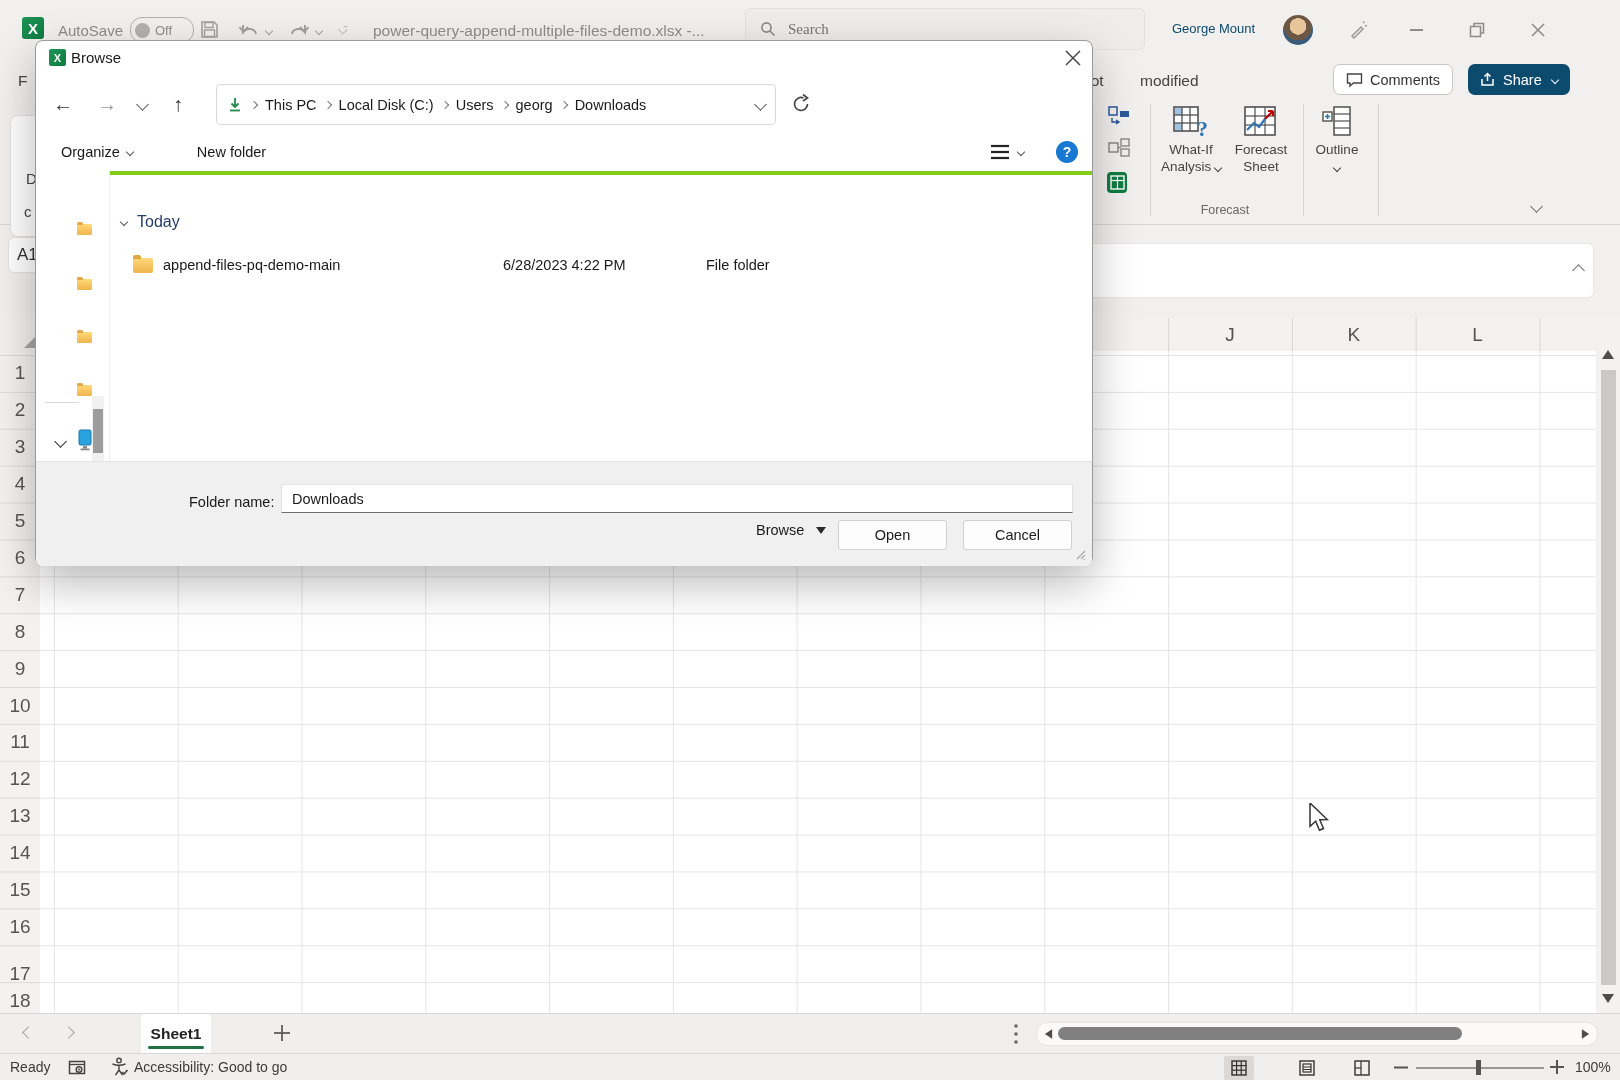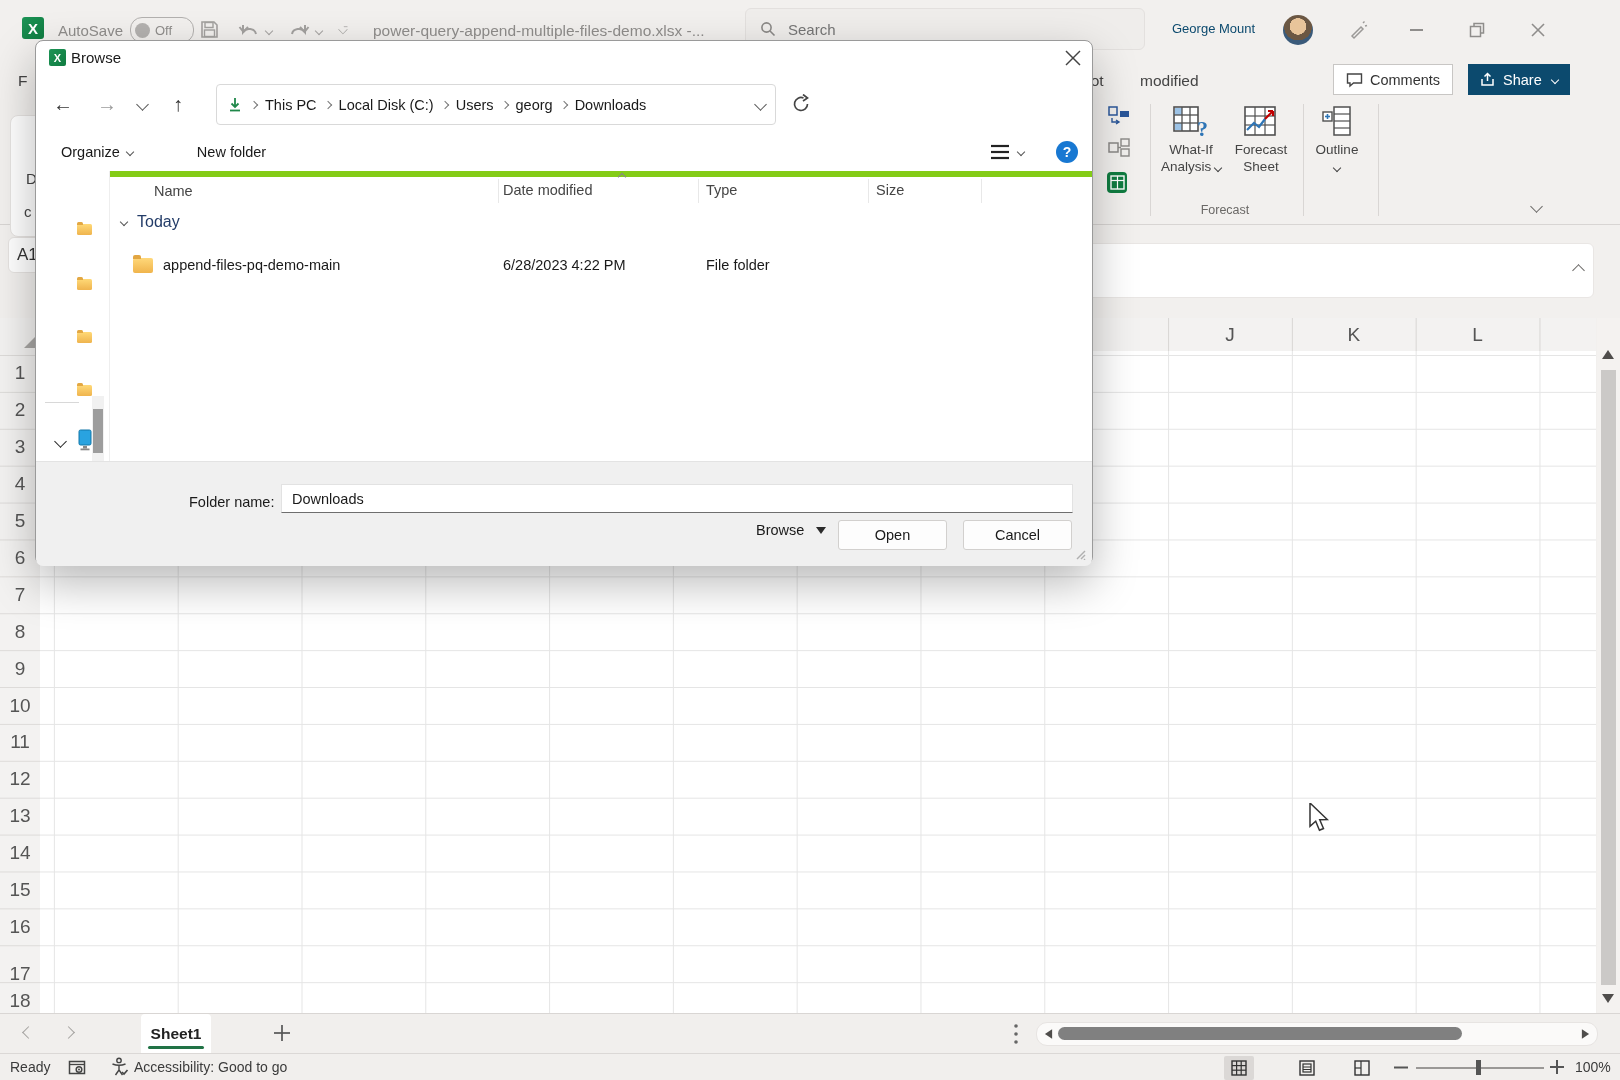--- a/index.html
+++ b/index.html
@@ -12,25 +12,25 @@
   .chev.sm{width:5px;height:5px;border-width:1.3px}
   .gray{color:#8f8d8b}
   .ltgray{color:#a5a3a1}
   svg{display:block}
   
   #titlebar{left:0;top:0;width:1620px;height:60px}
   .excel-icon{width:22px;height:22px;border-radius:3px;background:linear-gradient(135deg,#1d9456,#107c41);color:#fff;font-weight:bold;font-size:15px;display:flex;align-items:center;justify-content:center}
   .toggle{width:54px;height:24px;border:1.5px solid #b3b1af;border-radius:12px;display:flex;align-items:center;padding:0 4px;gap:5px}
   .knob{width:15px;height:15px;border-radius:50%;background:#b3b1af}
   .searchpill{left:745px;top:8px;width:400px;height:42px;background:#efedeb;border:1px solid #e3e0de;border-radius:6px;display:flex;align-items:center;padding:0 14px;gap:10px;box-sizing:border-box}
-  .searchpill input{border:none;background:transparent;outline:none;font-size:15px;color:#8a8886;font-family:Liberation Sans, sans-serif;width:300px}
+  .searchpill input{border:none;background:transparent;outline:none;font-size:15px;color:#8a8886;font-family:Liberation Serif, serif;width:300px}
   .avatar{width:30px;height:30px;border-radius:50%;background:radial-gradient(circle at 50% 38%,#e8c49a 0 34%,#6b5743 35% 58%,#3a5a7a 59% 100%)}
   
   .tabtext{font-size:15.5px;color:#444}
-  .pillbtn{height:31px;border-radius:0;display:flex;align-items:center;gap:7px;padding:0 12px;box-sizing:border-box;font-size:14.5px}
+  .pillbtn{height:31px;border-radius:7px;display:flex;align-items:center;gap:7px;padding:0 12px;box-sizing:border-box;font-size:14.5px}
   .ribbon-sep{width:1px;background:#d9d6d4;top:104px;height:112px}
   .ribbon-label{font-size:13.5px;color:#444;text-align:center;line-height:17px}
   .grouplabel{font-size:12.5px;color:#6a6866}
   
   #colheaders{left:40px;top:318px;width:1556px;height:33px;background-color:#f3f2f1;border-bottom:1px solid #cfcdcb;background-image:linear-gradient(90deg,#d8d6d4 0 1px,transparent 1px);background-size:123.8px 100%;background-position:13.9px 0;overflow:hidden}
   .colhead{position:absolute;top:0;height:33px;width:123.8px;display:flex;align-items:center;justify-content:center;font-size:19px;color:#555}
   #rowheaders{left:0;top:351px;width:40px;height:662px;background-color:#f3f2f1;border-right:1px solid #cfcdcb;background-image:linear-gradient(#dddbd9 0 1px,transparent 1px);background-size:100% 36.9px;background-position:0 4px;overflow:hidden}
   .row-num{position:absolute;left:0;width:40px;height:36.9px;display:flex;align-items:center;justify-content:center;font-size:19px;color:#555}
   #sheet{left:40px;top:351px;width:1556px;height:662px;background-color:#fff;background-image:linear-gradient(90deg,#e5e5e5 0 1px,transparent 1px),linear-gradient(#e5e5e5 0 1px,transparent 1px);background-size:123.8px 100%,100% 36.9px;background-position:13.9px 0,0 4px}
   .corner-tri{width:0;height:0;border-left:13px solid transparent;border-bottom:13px solid #a9a7a5}
@@ -354,21 +354,21 @@
       <span class="chev sm r" style="color:#777"></span>
       <span class="crumb">Downloads</span>
       <span class="chev" style="margin-left:auto;color:#555"></span>
     </div>
     <svg class="abs" style="left:755px;top:53px" width="20" height="20" viewBox="0 0 20 20">
         <path d="M16.5 10 A6.5 6.5 0 1 1 12.5 4" fill="none" stroke="#444" stroke-width="1.7"></path>
         <path d="M12 0.5 L16.5 4 L12 7" fill="none" stroke="#444" stroke-width="1.7"></path>
       </svg>
 
 
-    <div class="abs flex" style="left:0;top:92px;width:1056px;height:38px;border-bottom:6px solid #84cc16">
+    <div class="abs flex" style="left:0;top:92px;width:1056px;height:38px;border-bottom:4px solid #84cc16">
       <div class="flex" style="margin-left:25px;gap:7px;font-size:14.5px;color:#1a1a1a">
         <span>Organize</span>
         <span class="chev sm" style="color:#555"></span>
       </div>
       <div style="margin-left:64px;font-size:14.5px;color:#1a1a1a">New folder</div>
       <svg style="margin-left:auto" width="20" height="16" viewBox="0 0 20 16">
           <line x1="1" y1="2" x2="19" y2="2" stroke="#222" stroke-width="2.2"></line>
           <line x1="1" y1="8" x2="19" y2="8" stroke="#222" stroke-width="2.2"></line>
           <line x1="1" y1="14" x2="19" y2="14" stroke="#222" stroke-width="2.2"></line>
         </svg>
@@ -389,31 +389,20 @@
           <rect x="2.5" y="19.5" width="9" height="1.8" fill="#888"></rect>
         </svg>
       <div class="abs" style="left:56px;top:225px;width:12px;height:97px;background:#f1f1f1">
         <div class="abs" style="left:1px;top:13px;width:10px;height:44px;background:#9d9d9d"></div>
       </div>
       <div class="abs" style="left:5px;top:293px;width:47px;height:42px;background:#d9d9d9;display:flex;align-items:center;justify-content:center">
         <span class="chev sm r" style="color:#666"></span>
       </div>
     </div>
 
-    <div class="abs flex" style="left:73px;top:132px;width:983px;height:36px">
-      <span class="coltext" style="margin-left:45px">Name</span>
-      <div class="abs" style="left:389px;top:6px;width:1px;height:24px;background:#e8e8e8"></div>
-      <span class="abs chev sm u" style="left:510px;top:1px;color:#888"></span>
-      <span class="coltext abs" style="left:394px;top:9px">Date modified</span>
-      <div class="abs" style="left:589px;top:6px;width:1px;height:24px;background:#e8e8e8"></div>
-      <span class="coltext abs" style="left:597px;top:9px">Type</span>
-      <div class="abs" style="left:759px;top:6px;width:1px;height:24px;background:#e8e8e8"></div>
-      <span class="coltext abs" style="left:767px;top:9px">Size</span>
-      <div class="abs" style="left:872px;top:6px;width:1px;height:24px;background:#e8e8e8"></div>
-    </div>
 
     <div class="abs flex" style="left:73px;top:172px;gap:10px">
       <span class="chev sm" style="margin-left:12px;color:#555"></span>
       <span style="font-size:16px;color:#233c68">Today</span>
     </div>
 
     <div class="abs flex" style="left:73px;top:210px;width:983px;height:28px;gap:10px">
       <div class="folder20" style="margin-left:24px"></div>
       <span class="celltext">append-files-pq-demo-main</span>
       <span class="celltext abs" style="left:394px">6/28/2023 4:22 PM</span>

